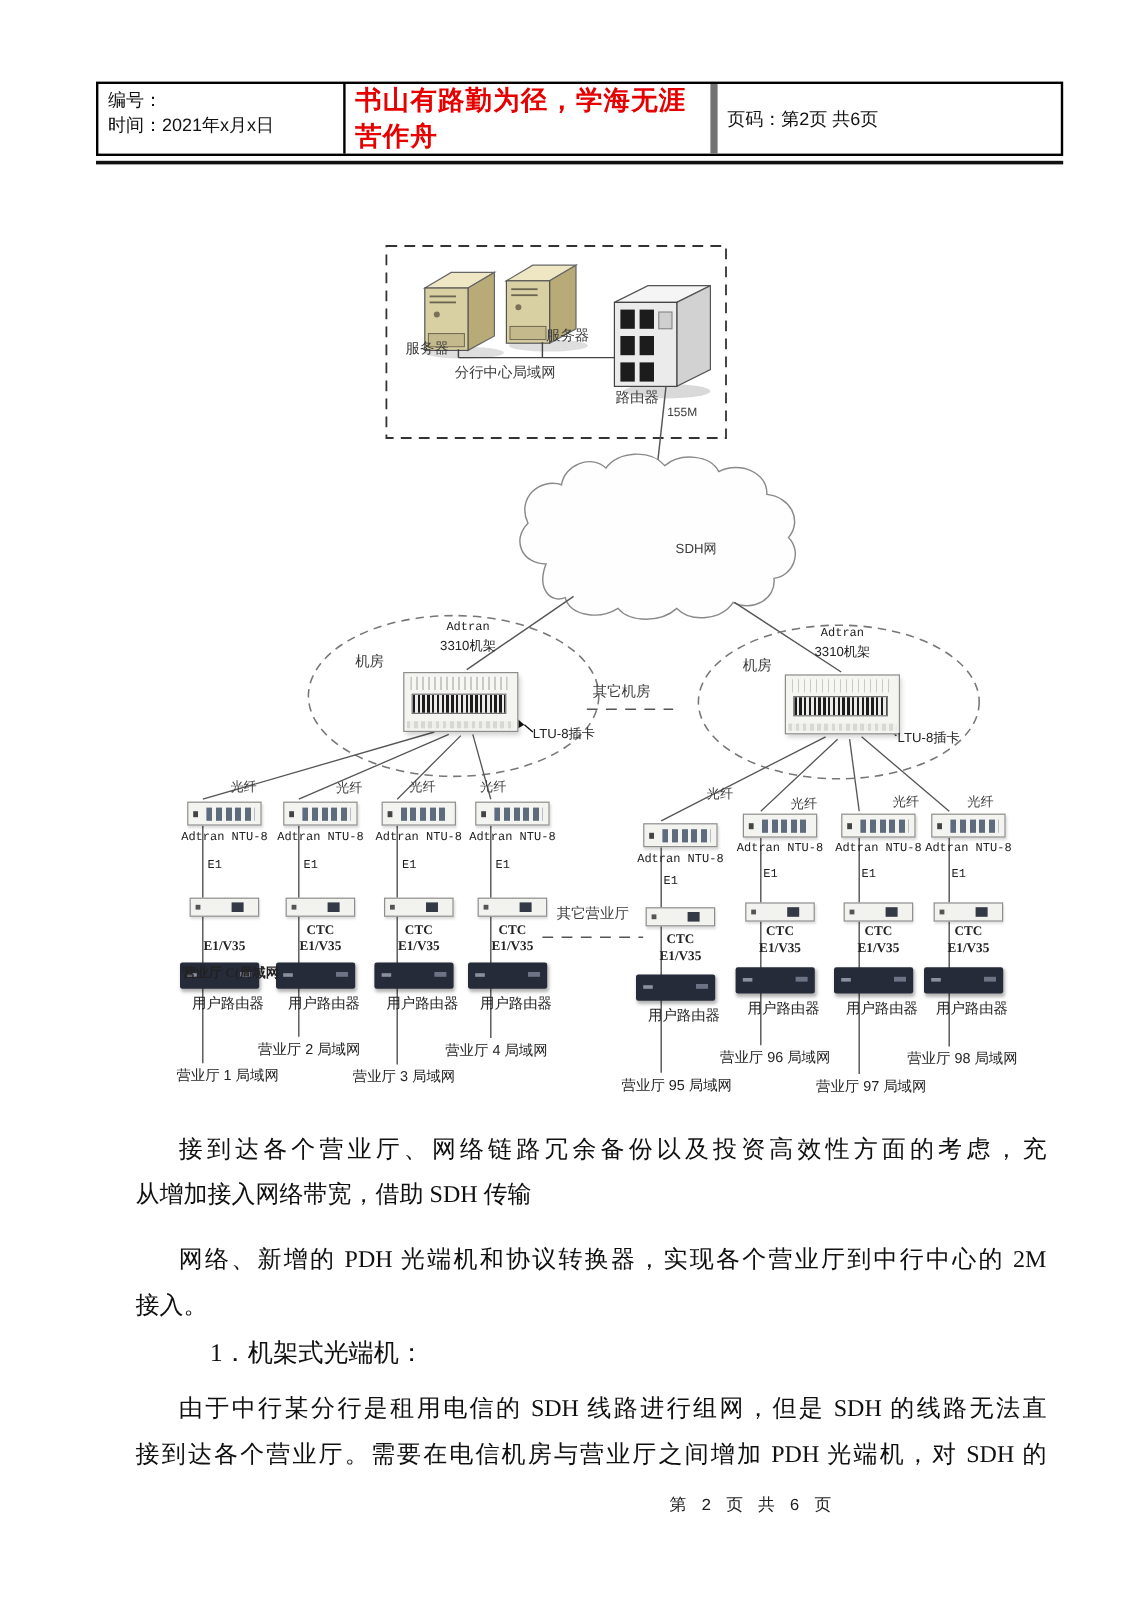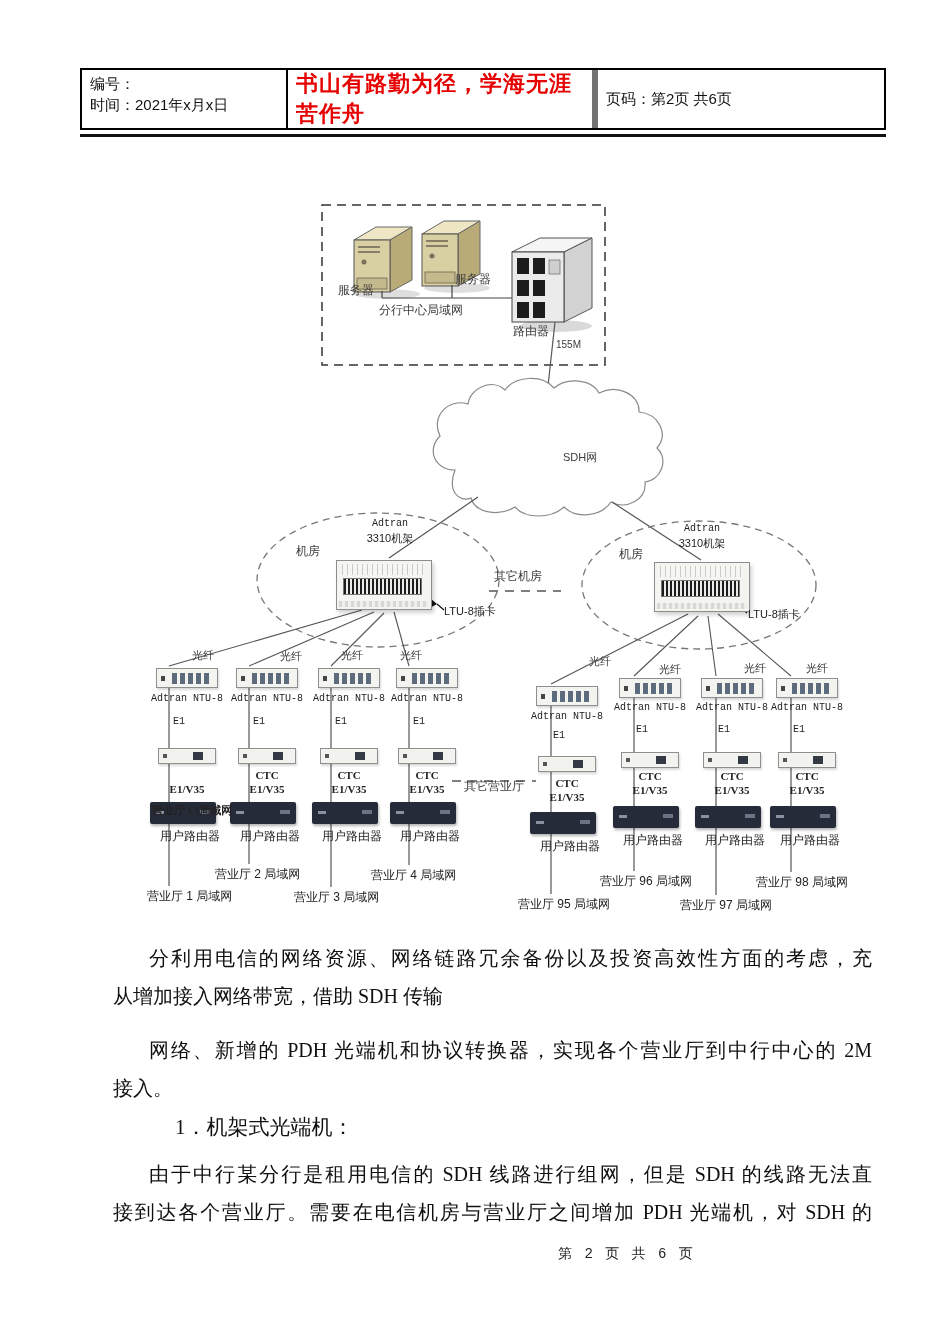--- a/index.html
+++ b/index.html
@@ -182,21 +182,21 @@
   <div class="lbl mono ctr" style="left:654px;top:523px;width:96px;">Adtran</div>
   <div class="lbl f11 ctr" style="left:654px;top:536px;width:96px;color:#222;">3310机架</div>
   <div class="dev rack" style="left:654px;top:562px;">
     <div class="slots"></div>
       <div class="code"></div>
       <div class="base"></div>
   </div>
   <div class="lbl f11" style="left:748px;top:607px;color:#222;">LTU-8插卡</div>
 
   <div class="lbl f12" style="left:494px;top:568px;">其它机房</div>
-  <div class="lbl f12" style="left:464px;top:753px;margin-top:25px;">其它营业厅</div>
+  <div class="lbl f12" style="left:464px;top:753px;">其它营业厅</div>
 
   <div class="lbl f11" style="left:192px;top:648px;">光纤</div>
   <div class="lbl f11" style="left:280px;top:649px;">光纤</div>
   <div class="lbl f11" style="left:341px;top:648px;">光纤</div>
   <div class="lbl f11" style="left:400px;top:648px;">光纤</div>
   <div class="lbl f11" style="left:589px;top:654px;">光纤</div>
   <div class="lbl f11" style="left:659px;top:662px;">光纤</div>
   <div class="lbl f11" style="left:744px;top:661px;">光纤</div>
   <div class="lbl f11" style="left:806px;top:661px;">光纤</div>
 
@@ -345,21 +345,21 @@
 
   <div class="lbl f12" style="left:147px;top:888px;color:#222;">营业厅 1 局域网</div>
   <div class="lbl f12" style="left:215px;top:866px;color:#222;">营业厅 2 局域网</div>
   <div class="lbl f12" style="left:294px;top:889px;color:#222;">营业厅 3 局域网</div>
   <div class="lbl f12" style="left:371px;top:867px;color:#222;">营业厅 4 局域网</div>
   <div class="lbl f12" style="left:518px;top:896px;color:#222;">营业厅 95 局域网</div>
   <div class="lbl f12" style="left:600px;top:873px;color:#222;">营业厅 96 局域网</div>
   <div class="lbl f12" style="left:680px;top:897px;color:#222;">营业厅 97 局域网</div>
   <div class="lbl f12" style="left:756px;top:874px;color:#222;">营业厅 98 局域网</div>
 
-  <div class="tline just ind" style="top:944px;">分利用电信的网络资源、网络链路冗余备份以及投资高效性方面的考虑，充</div>
+  <div class="tline just ind" style="top:944px;">接到达各个营业厅、网络链路冗余备份以及投资高效性方面的考虑，充</div>
   <div class="tline" style="top:982px;">从增加接入网络带宽，借助 SDH 传输</div>
   <div class="tline just ind" style="top:1036px;">网络、新增的 PDH 光端机和协议转换器，实现各个营业厅到中行中心的 2M</div>
   <div class="tline" style="top:1074px;">接入。</div>
   <div class="tline" style="top:1113px;padding-left:62px;font-weight:normal;font-size:21px;">1．机架式光端机：</div>
   <div class="tline just ind" style="top:1160px;">由于中行某分行是租用电信的 SDH 线路进行组网，但是 SDH 的线路无法直</div>
   <div class="tline just" style="top:1198px;">接到达各个营业厅。需要在电信机房与营业厅之间增加 PDH 光端机，对 SDH 的</div>
 
   <div class="footer" style="left:558px;top:1245px;">第 2 页 共 6 页</div>
 
 </div>

